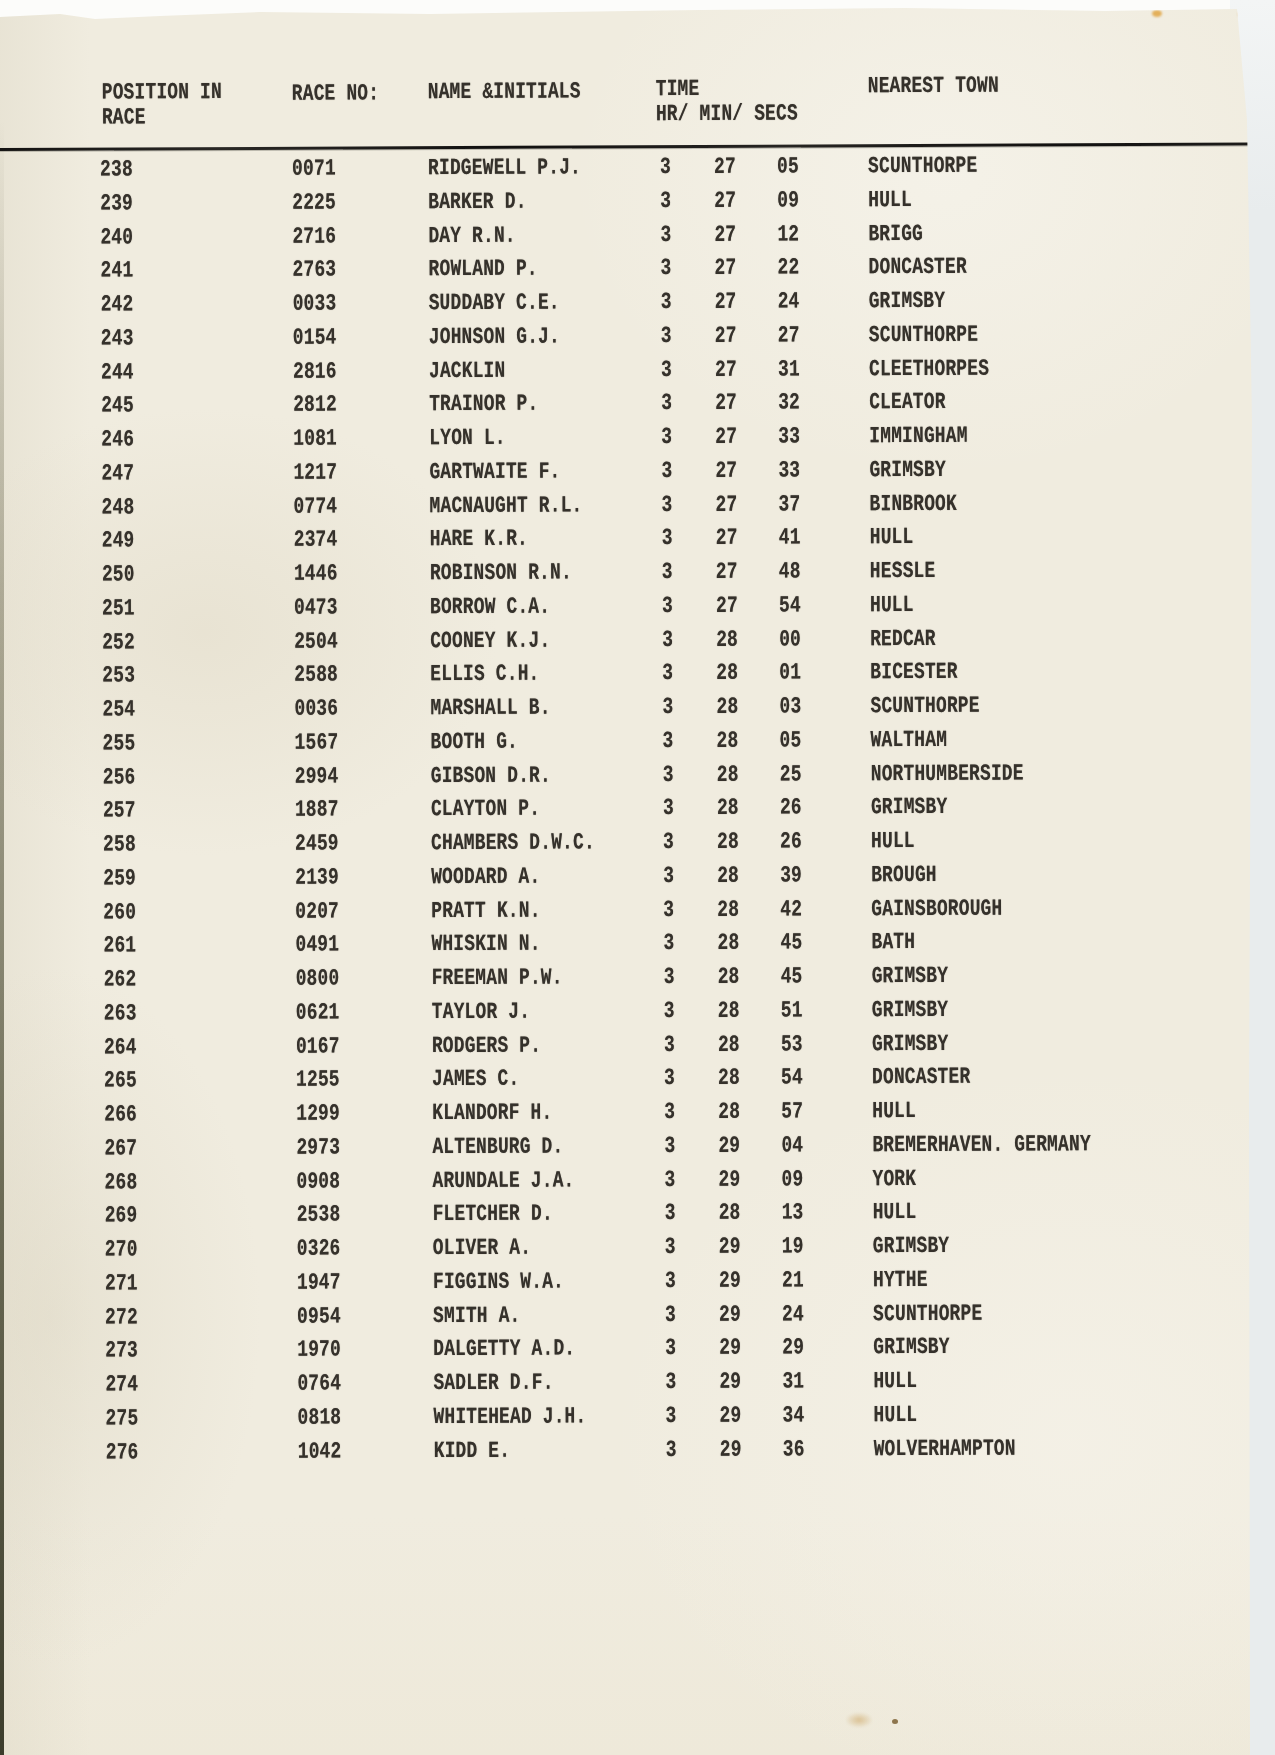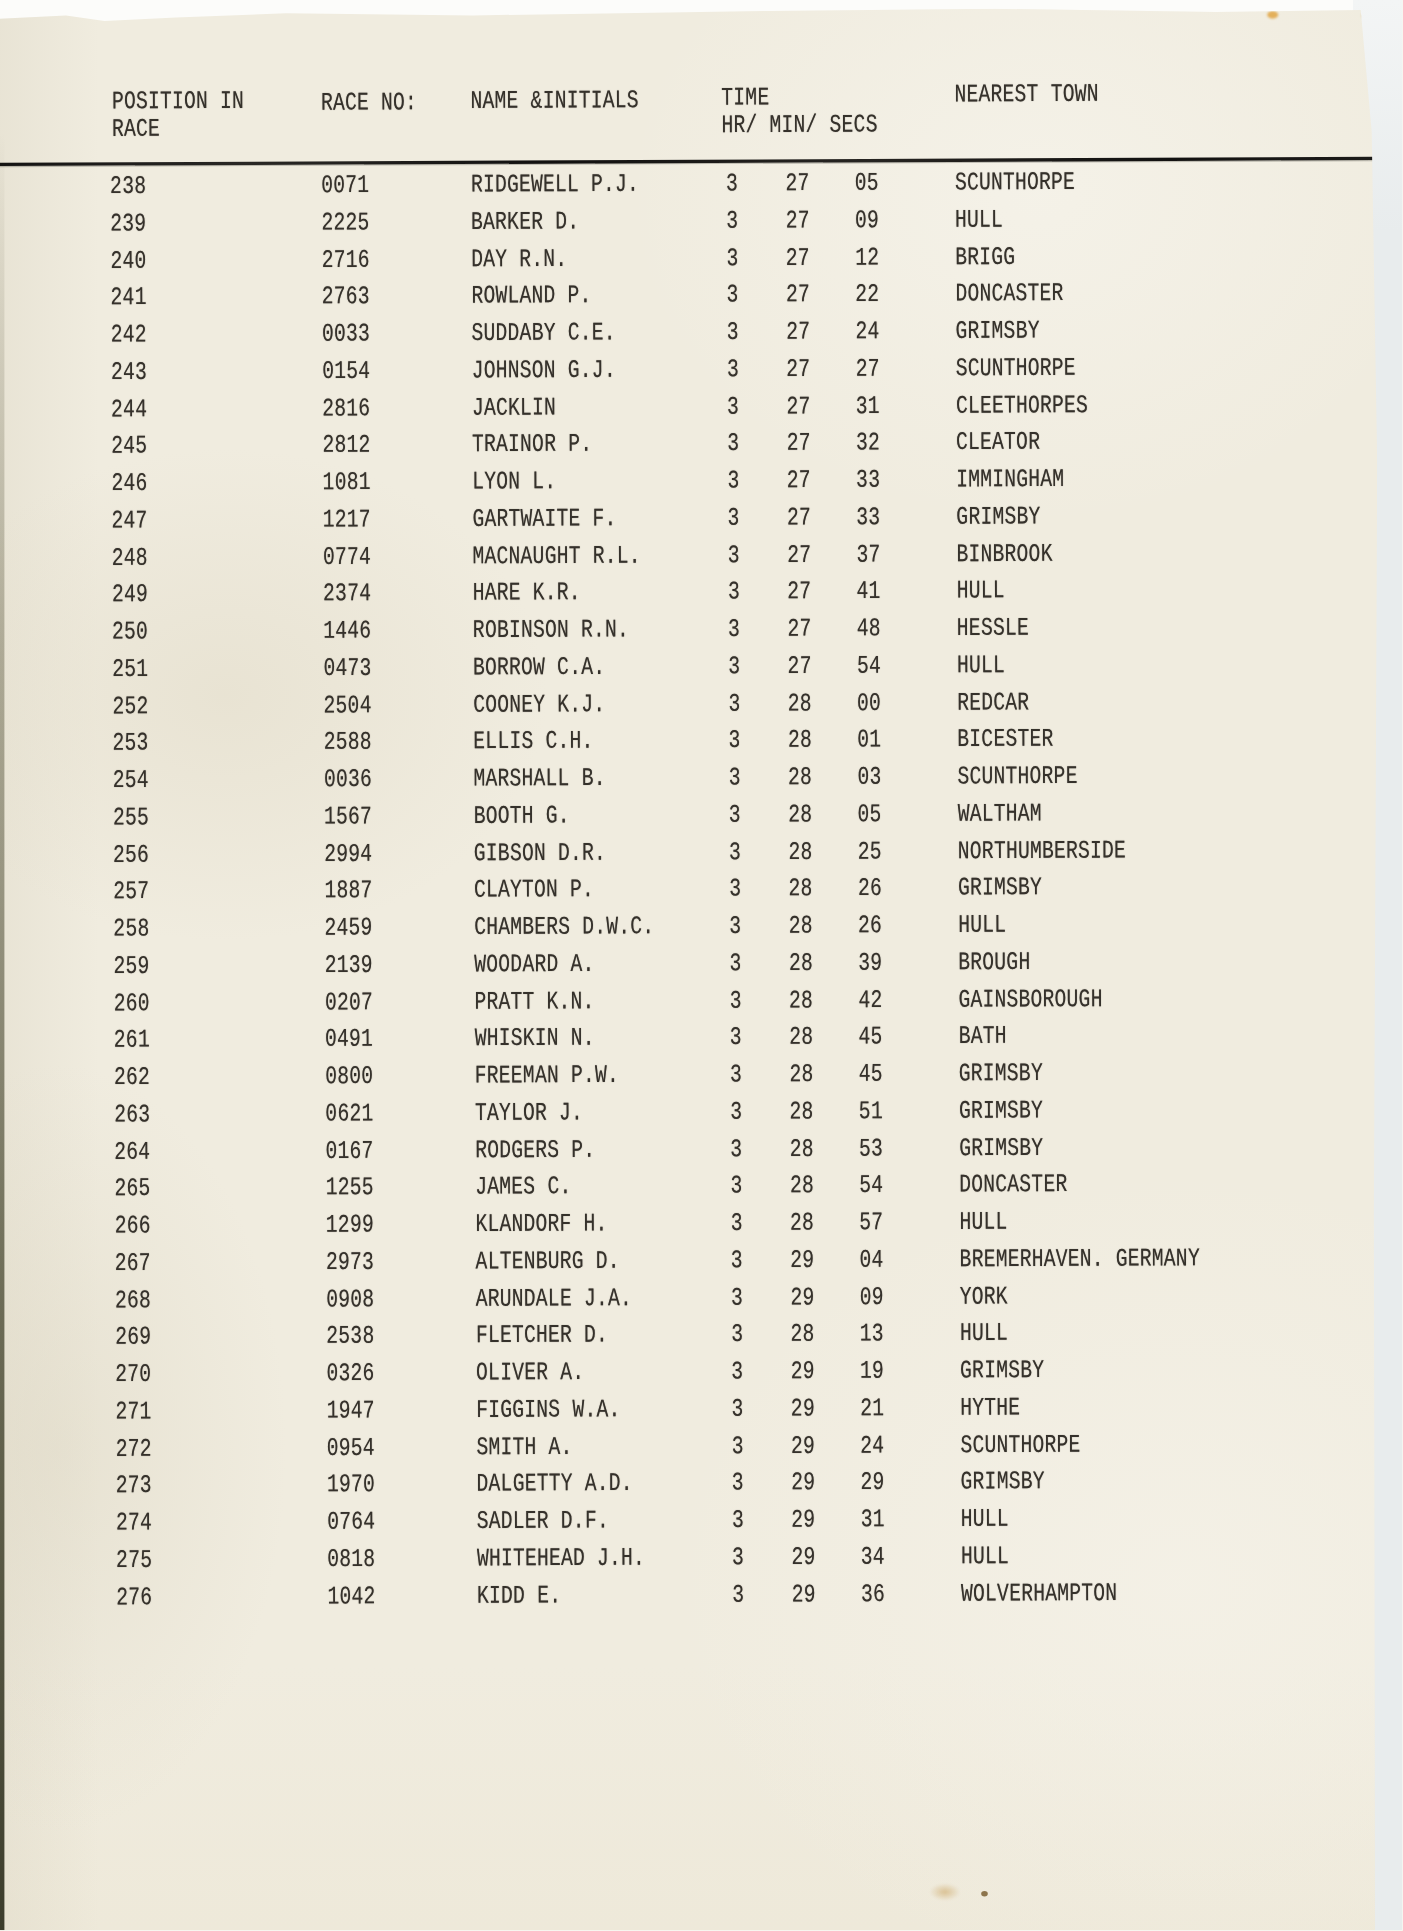--- a/index.html
+++ b/index.html
@@ -21,20 +21,21 @@
     clip-path:polygon(0px 17px,60px 14px,95px 19px,160px 16px,260px 12px,430px 14px,
                       700px 10px,905px 8px,1105px 11px,1237px 9px,1247px 120px,
                       1252px 420px,1249px 1100px,1250px 1755px,0px 1755px);
     background-image:
       radial-gradient(ellipse 420px 320px at 16% 36%, rgba(223,216,196,0.45), transparent 70%),
       radial-gradient(ellipse 520px 420px at 74% 10%, rgba(248,246,239,0.55), transparent 72%),
       radial-gradient(ellipse 640px 520px at 84% 82%, rgba(246,243,234,0.6), transparent 72%),
       radial-gradient(ellipse 300px 500px at 4% 75%, rgba(214,207,185,0.35), transparent 70%),
       linear-gradient(90deg, rgba(205,198,176,0.22), rgba(205,198,176,0) 90px),
       linear-gradient(0deg, rgba(236,230,212,0.5), rgba(236,230,212,0) 240px);
+    font-weight: bold;
   }
 
   
   .left-edge{position:absolute;left:0;top:120px;bottom:0;width:4px;
     background:linear-gradient(180deg, rgba(55,55,30,0) 0%, rgba(60,58,30,0.35) 30%,
                rgba(45,46,22,0.65) 65%, rgba(30,32,15,0.85) 100%);}
 
   
   .content{position:absolute;left:0;top:0;width:1275px;height:1700px;
     transform:rotate(-0.25deg);transform-origin:0px 150px;color:var(--ink);}

